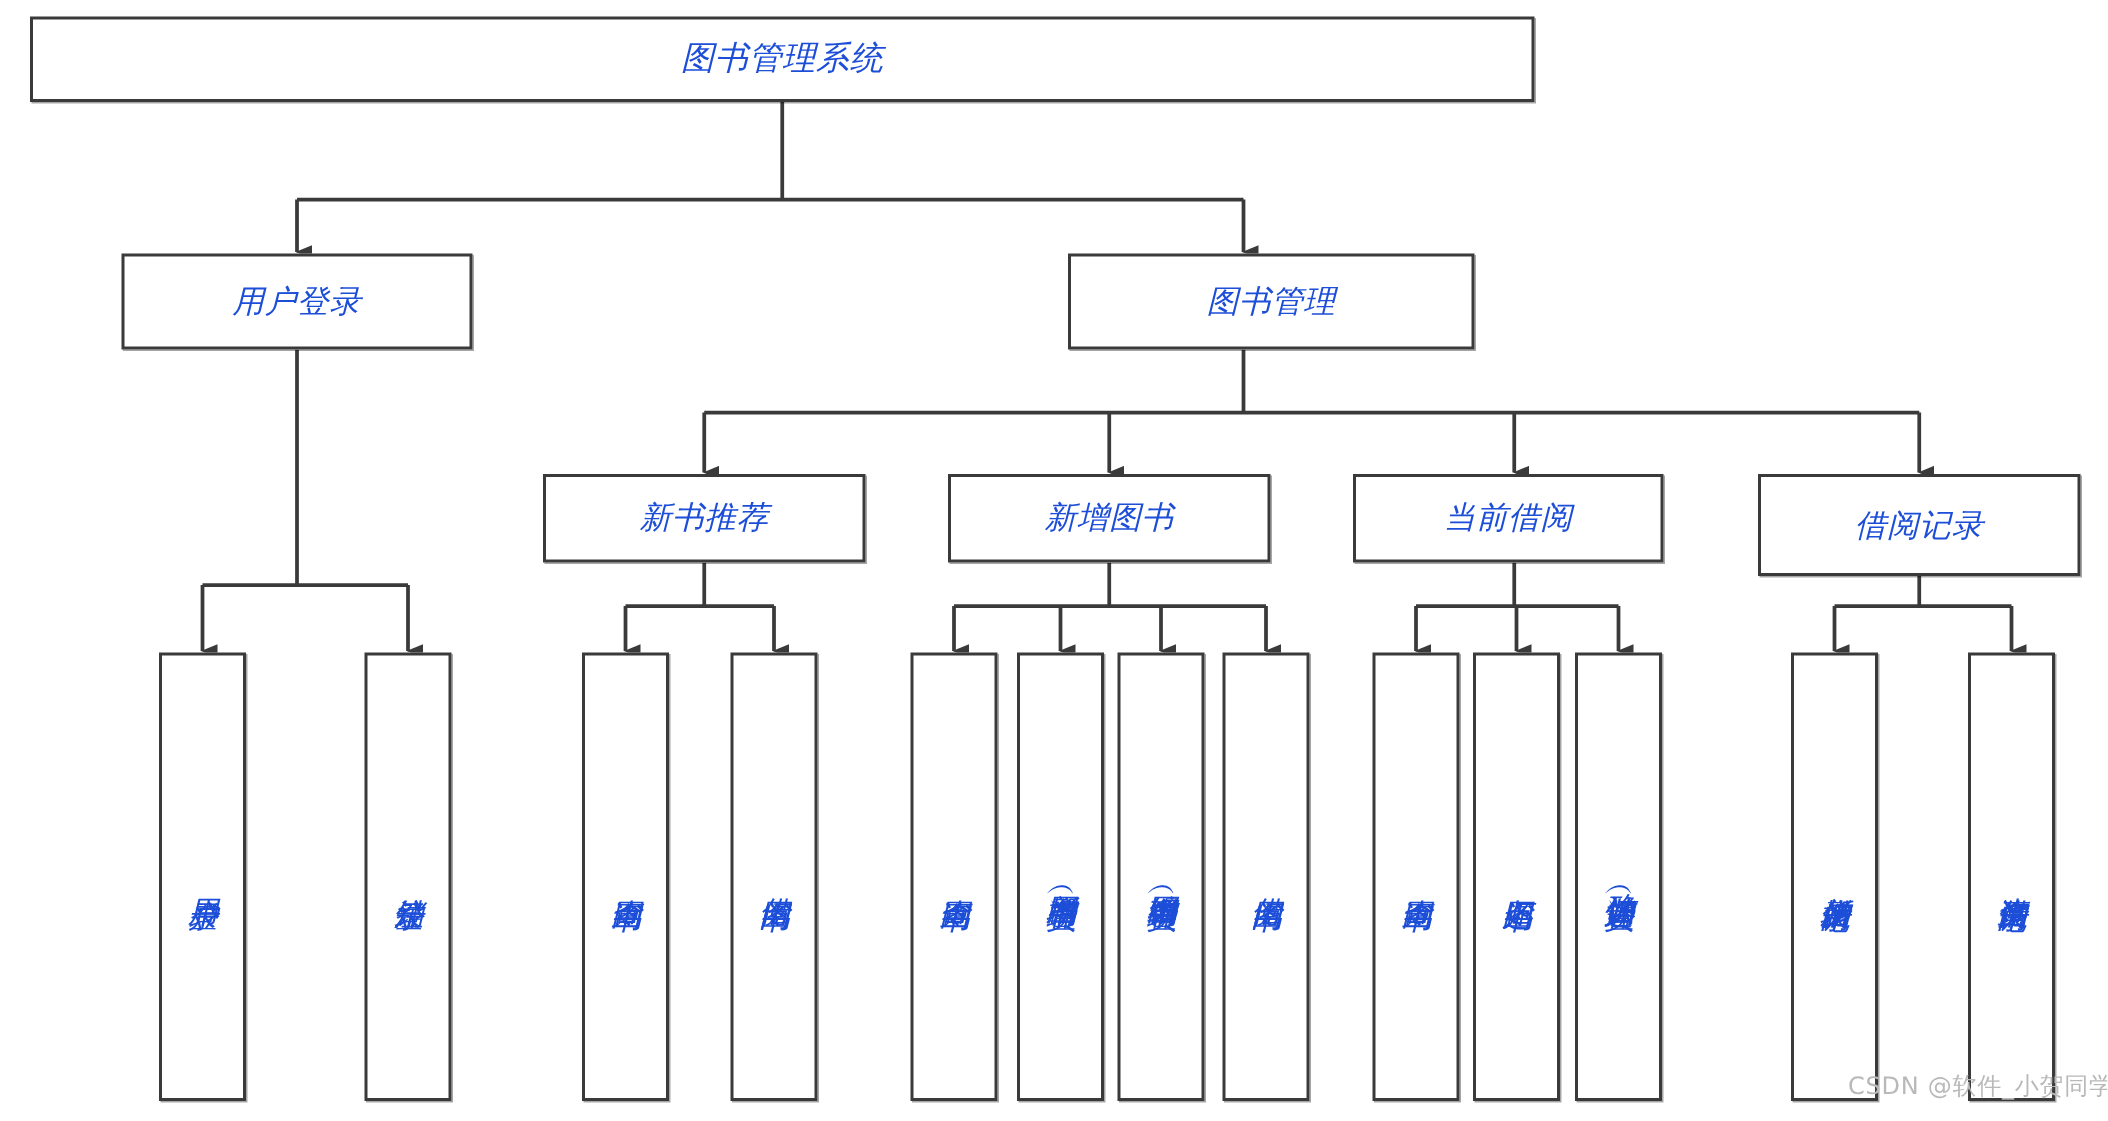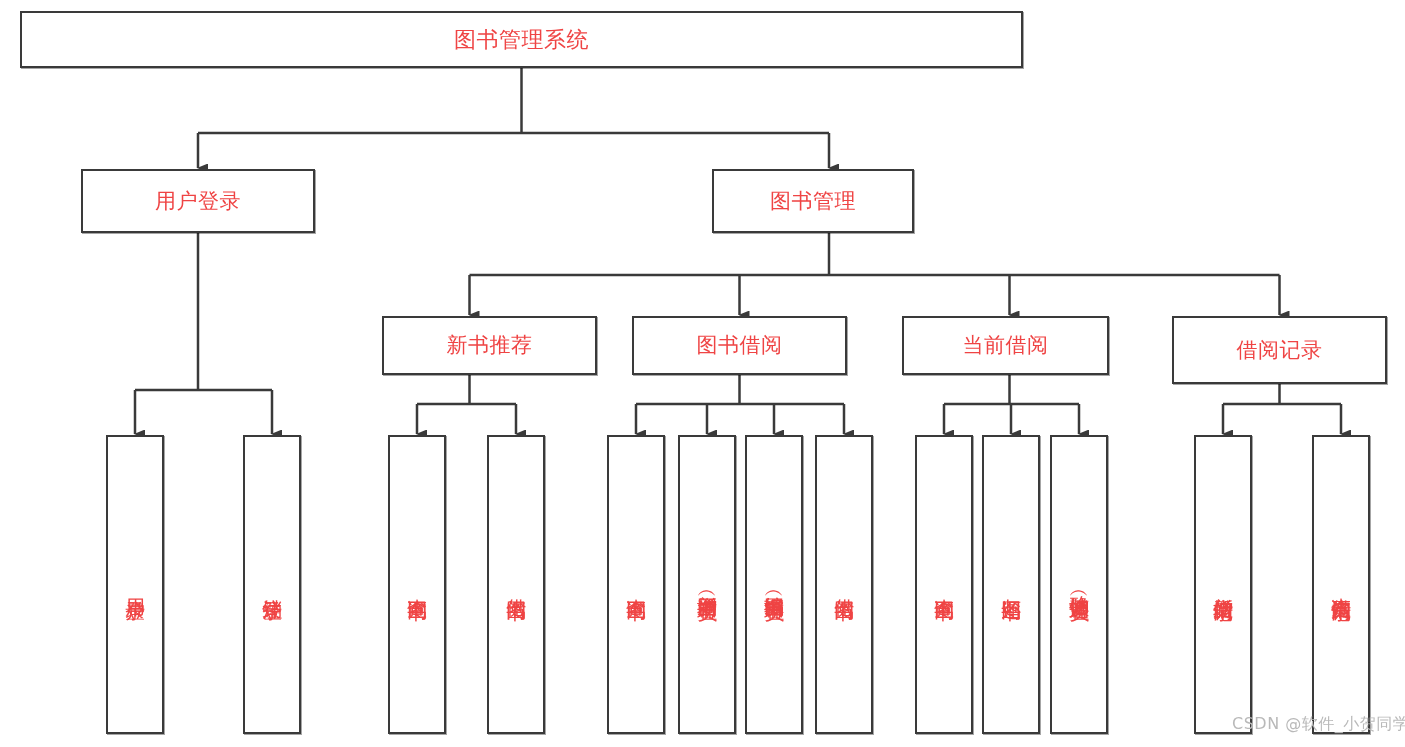--- a/index.html
+++ b/index.html
@@ -29,26 +29,27 @@
     position: absolute;
     box-sizing: border-box;
     background: #ffffff;
     border: 2px solid #3a3a3a;
     display: flex;
     align-items: center;
     justify-content: center;
     box-shadow: 1px 1px 0 rgba(0,0,0,0.35);
   }
   .node-label {
-    color: #ef4444;
+    color: #1d4ed8;
     font-size: 21px;
     line-height: 1.15;
     letter-spacing: 0.5px;
     white-space: nowrap;
     text-align: right;
+    font-style: italic;
   }
   .node.vertical .node-label {
     writing-mode: vertical-rl;
     text-orientation: upright;
     font-size: 20px;
     line-height: 1.18;
     letter-spacing: 1px;
     white-space: normal;
     max-height: 100%;
   }
@@ -111,28 +112,28 @@
       </g>
   </svg>
 
   <div id="nodes-layer">
       <div class="node root" style="left: 20px; top: 11px; width: 1003px; height: 57px;">
         <span class="node-label">图书管理系统</span>
       </div>
       <div class="node" style="left: 81px; top: 169px; width: 234px; height: 64px;">
         <span class="node-label">用户登录</span>
       </div>
-      <div class="node" style="left: 712px; top: 169px; width: 202px; height: 64px;">
+      <div class="node" style="left: 712px; top: 169px; width: 271px; height: 64px;">
         <span class="node-label">图书管理</span>
       </div>
-      <div class="node" style="left: 362px; top: 316px; width: 215px; height: 59px; margin-left: 20px;">
+      <div class="node" style="left: 362px; top: 316px; width: 215px; height: 59px;">
         <span class="node-label">新书推荐</span>
       </div>
       <div class="node" style="left: 632px; top: 316px; width: 215px; height: 59px;">
-        <span class="node-label">图书借阅</span>
+        <span class="node-label">新增图书</span>
       </div>
       <div class="node" style="left: 902px; top: 316px; width: 207px; height: 59px;">
         <span class="node-label">当前借阅</span>
       </div>
       <div class="node" style="left: 1172px; top: 316px; width: 215px; height: 68px;">
         <span class="node-label">借阅记录</span>
       </div>
       <div class="node vertical" style="left: 106px; top: 435px; width: 58px; height: 299px;">
         <span class="node-label">用户登录</span>
       </div>

